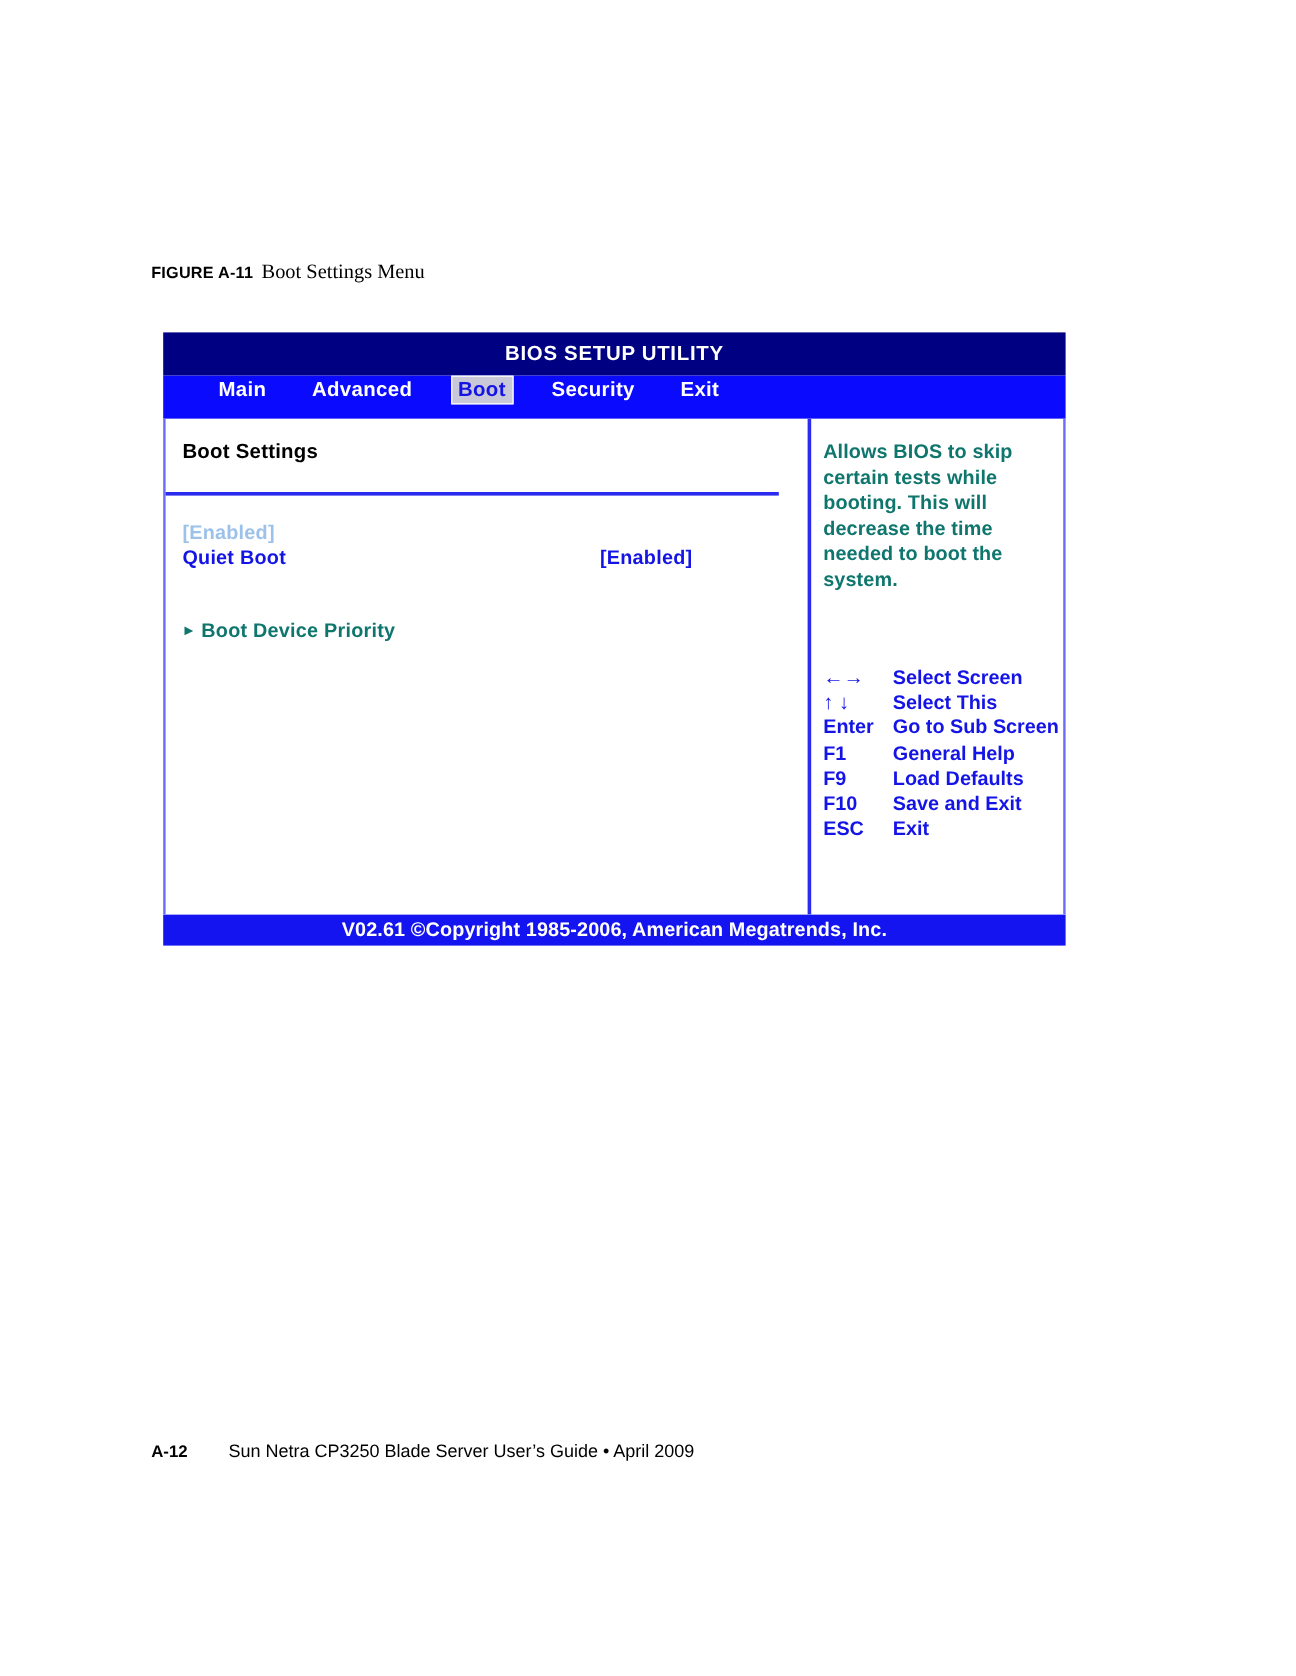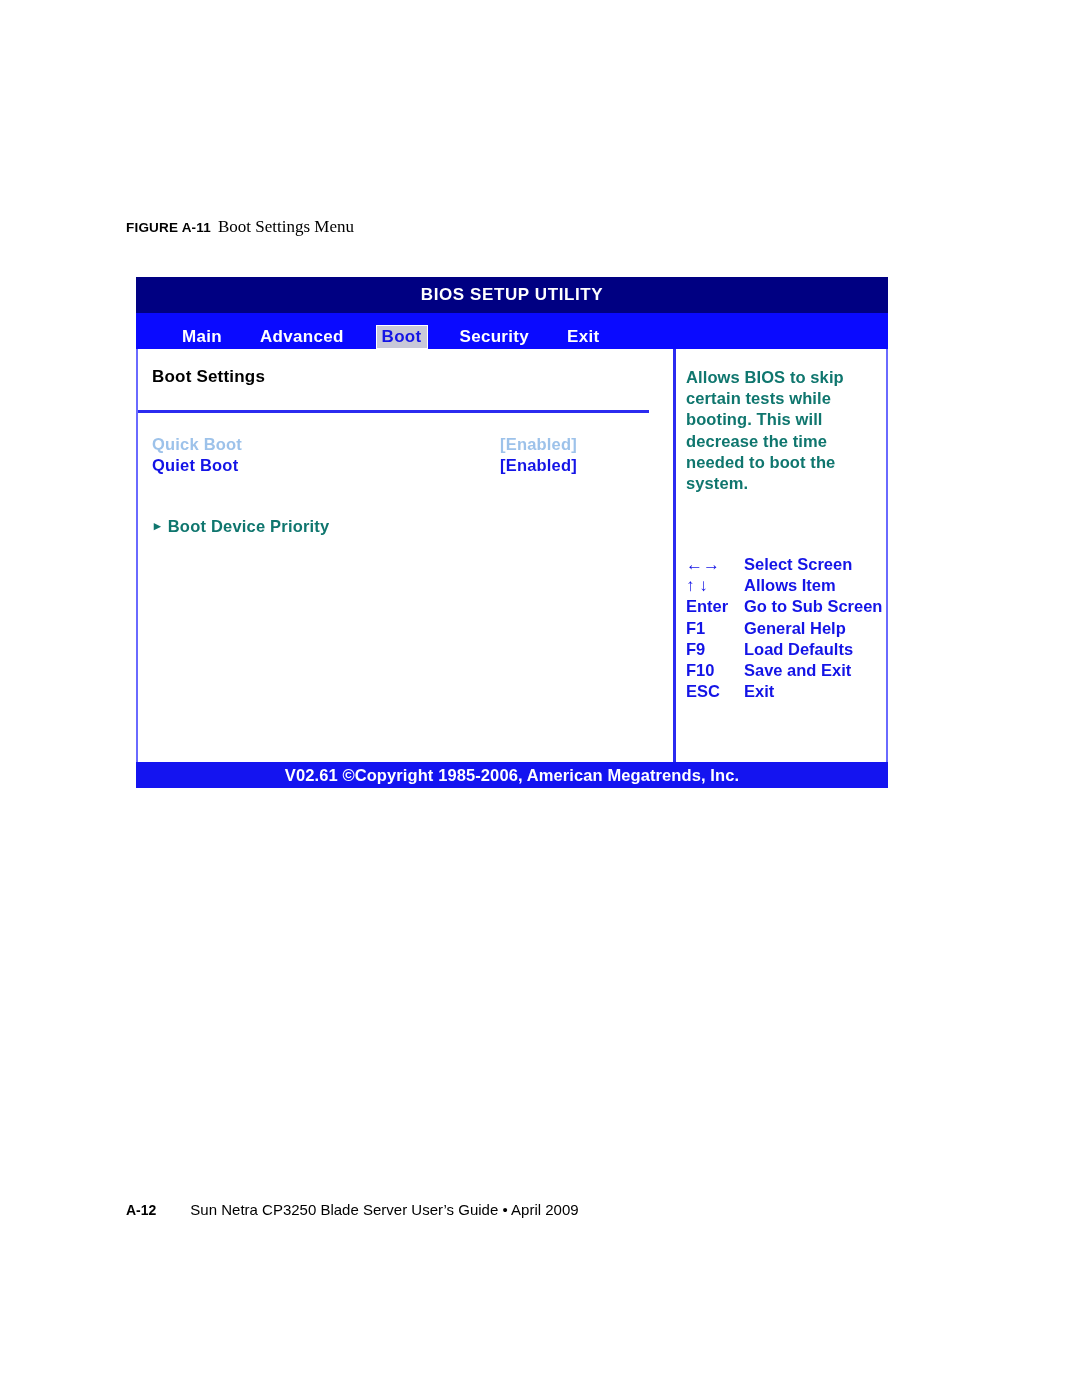--- a/index.html
+++ b/index.html
@@ -57,21 +57,21 @@
     justify-content: center;
     font-weight: bold;
     font-size: 17px;
     letter-spacing: 0.6px;
   }
 
   .bios-menubar {
     height: 36px;
     background: #0a0aff;
     display: flex;
-    align-items: flex-end;
+    align-items: flex-start;
     padding-left: 40px;
     box-sizing: border-box;
     gap: 0;
   }
   .menu-item {
     color: #ffffff;
     font-weight: bold;
     font-size: 17px;
     padding: 2px 6px;
     margin-right: 26px;
@@ -251,21 +251,20 @@
   </div>
 
   <div class="bios-body">
 
     <div class="bios-main">
       <div class="section-title">Boot Settings</div>
       <div class="section-rule"></div>
 
       <div class="settings-list">
         <div class="setting-row dim">
-          <span class="s-label">Quick Boot</span>
           <span class="s-value">[Enabled]</span>
         </div>
         <div class="setting-row active">
           <span class="s-label">Quiet Boot</span>
           <span class="s-value">[Enabled]</span>
         </div>
       </div>
 
       <div class="submenu-item">
         <span class="tri">▸</span><span>Boot Device Priority</span>
@@ -275,21 +274,21 @@
     <div class="bios-help">
       <div class="help-text">Allows BIOS to skip certain tests while booting. This will decrease the time needed to boot the system.</div>
 
       <div class="key-legend">
         <div class="key-row">
           <span class="k-key arrows">←→</span>
           <span class="k-desc">Select Screen</span>
         </div>
         <div class="key-row">
           <span class="k-key arrows">↑ ↓</span>
-          <span class="k-desc">Allows Item</span>
+          <span class="k-desc">Select This</span>
         </div>
         <div class="key-row">
           <span class="k-key">Enter</span>
           <span class="k-desc">Go to Sub Screen</span>
         </div>
         <div class="key-row">
           <span class="k-key">F1</span>
           <span class="k-desc">General Help</span>
         </div>
         <div class="key-row">

